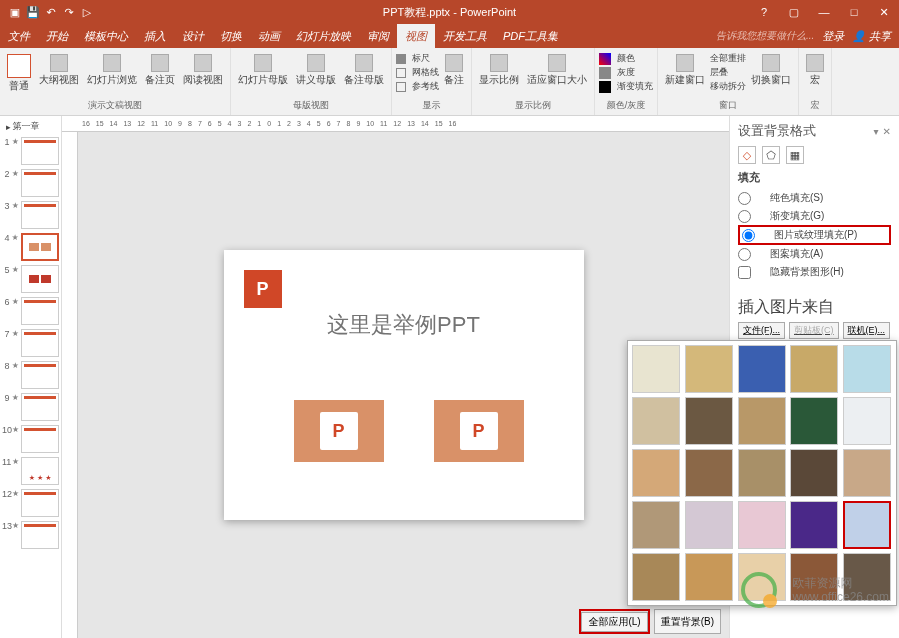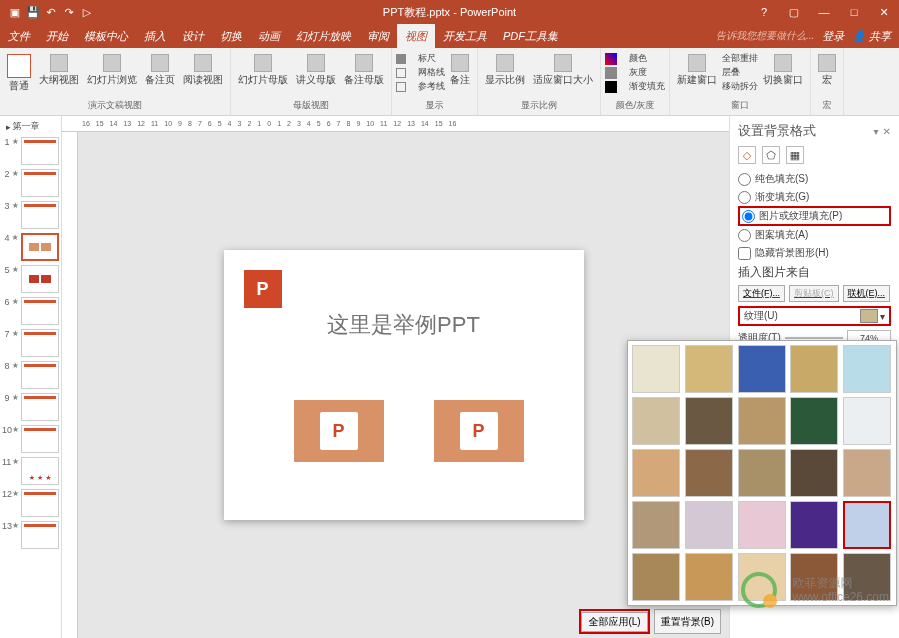--- a/index.html
+++ b/index.html
@@ -19,21 +19,21 @@
 .menubar .tell-me { color: #e8bcb0; font-size: 10px; }
 
 .ribbon { background: #f1f1f1; height: 68px; display: flex; border-bottom: 1px solid #d4d4d4; font-size: 10px; color: #444; }
 .ribbon-group { display: flex; flex-direction: column; align-items: center; padding: 2px 4px; border-right: 1px solid #e0e0e0; }
 .ribbon-group .items { display: flex; gap: 2px; flex: 1; align-items: flex-start; padding-top: 2px; }
 .ribbon-group .label { font-size: 9px; color: #666; padding-bottom: 1px; }
 .ribbon-btn { display: flex; flex-direction: column; align-items: center; gap: 1px; padding: 2px 3px; cursor: pointer; }
 .ribbon-btn .ico { width: 18px; height: 18px; background: #ccc; border: 1px solid #aaa; }
 .ribbon-btn.big .ico { width: 24px; height: 24px; }
 .ribbon-stack { display: flex; flex-direction: column; gap: 1px; font-size: 9px; }
-.ribbon-stack div { display: flex; align-items: center; gap: 12px; cursor: pointer; }
+.ribbon-stack div { display: flex; align-items: center; gap: 6px; cursor: pointer; }
 .chk { width: 10px; height: 10px; border: 1px solid #888; display: inline-block; }
 
 .workspace { display: flex; height: calc(638px - 24px - 24px - 68px); position: relative; }
 
 .slidepanel { width: 62px; background: #fff; border-right: 1px solid #ddd; overflow-y: auto; padding: 2px; }
 .chapter { font-size: 9px; color: #444; padding: 2px 4px; display: flex; align-items: center; gap: 2px; }
 .thumb-row { display: flex; align-items: flex-start; gap: 2px; padding: 2px 0; }
 .thumb-num { font-size: 9px; color: #666; width: 8px; text-align: right; }
 .thumb { width: 40px; height: 28px; background: #fff; border: 1px solid #ccc; position: relative; }
 .thumb.sel { border: 2px solid #d35230; }
@@ -52,21 +52,21 @@
 .slide .icon-box.b1 { left: 70px; top: 150px; }
 .slide .icon-box.b2 { left: 210px; top: 150px; }
 .slide .icon-box .p { width: 38px; height: 38px; background: #fff; color: #d04727; display: flex; align-items: center; justify-content: center; font-weight: bold; font-size: 18px; border-radius: 2px; position: relative; }
 
 .sidepane { width: 170px; background: #fff; border-left: 1px solid #ddd; padding: 6px 8px; font-size: 11px; color: #444; overflow: hidden; position: relative; }
 .sidepane .pane-title { color: #555; font-size: 13px; display: flex; align-items: center; justify-content: space-between; }
 .sidepane .pane-title .controls { display: flex; gap: 4px; color: #888; font-size: 10px; }
 .sidepane .pane-icons { display: flex; gap: 6px; margin: 6px 0; }
 .sidepane .pane-icons span { width: 18px; height: 18px; border: 1px solid #bbb; display: flex; align-items: center; justify-content: center; font-size: 11px; }
 .sidepane .section-title { font-weight: bold; margin: 6px 0 4px; font-size: 11px; }
-.radio-row { display: flex; align-items: center; gap: 4px; padding: 2px 0; font-size: 10px; }
+.radio-row { display: flex; align-items: center; gap: 19px; padding: 2px 0; font-size: 10px; }
 .radio-row input { margin: 0; }
 .radio-row.boxed { border: 2px solid #c00; padding: 1px 2px; }
 .field-row { display: flex; align-items: center; justify-content: space-between; padding: 2px 0; font-size: 10px; }
 .field-row .val { border: 1px solid #bbb; padding: 0 4px; min-width: 44px; text-align: center; font-size: 9px; height: 16px; display: flex; align-items: center; justify-content: center; }
 .btn-row { display: flex; gap: 4px; margin: 4px 0; text-decoration: underline; }
 .btn-row button { font-size: 9px; padding: 1px 4px; border: 1px solid #aaa; background: #f4f4f4; cursor: pointer; }
 .texture-row { display: flex; align-items: center; justify-content: space-between; border: 2px solid #c00; padding: 1px 4px; margin: 2px 0; font-size: 10px; }
 .texture-row .swatch { width: 18px; height: 14px; background: #c9b98e; border: 1px solid #888; }
 .cbrow { display: flex; align-items: center; gap: 4px; font-size: 10px; padding: 2px 0; }
 .disabled { color: #aaa; }
@@ -425,41 +425,42 @@
       <span class="controls">
           <span>▾</span>
           <span>✕</span>
         </span>
     </div>
     <div class="pane-icons">
       <span style="color:#d35230">◇</span>
       <span>⬠</span>
       <span>▦</span>
     </div>
+    <div class="section-title">填充</div>
     <div class="radio-row">
         <input type="radio" style="">
         <span>纯色填充(S)</span>
       </div>
     <div class="radio-row">
         <input type="radio" style="">
         <span>渐变填充(G)</span>
       </div>
     <div class="radio-row boxed">
         <input type="radio" checked="" style="">
         <span>图片或纹理填充(P)</span>
       </div>
     <div class="radio-row">
         <input type="radio" style="">
         <span>图案填充(A)</span>
       </div>
     <div class="radio-row">
         <input type="checkbox" style="">
         <span>隐藏背景图形(H)</span>
       </div>
-    <div style="font-size:12px;margin-top:2px">插入图片来自</div>
+    <div style="font-size:16px;margin-top:16px">插入图片来自</div>
     <div class="btn-row">
       <button>文件(F)...</button>
       <button disabled="" class="disabled">剪贴板(C)</button>
       <button>联机(E)...</button>
     </div>
     <div class="texture-row">
       <span>纹理(U)</span>
       <span style="display:flex;align-items:center;gap:2px"><span class="swatch"></span>▾</span>
     </div>
     <div class="field-row">

